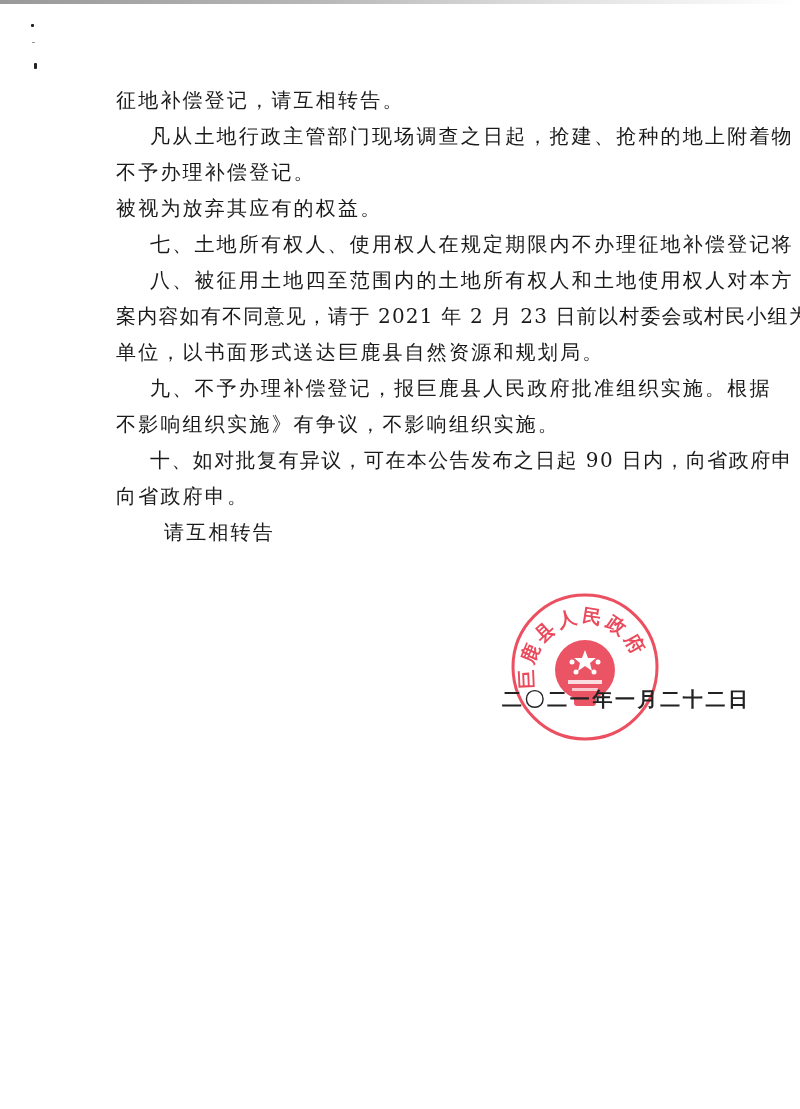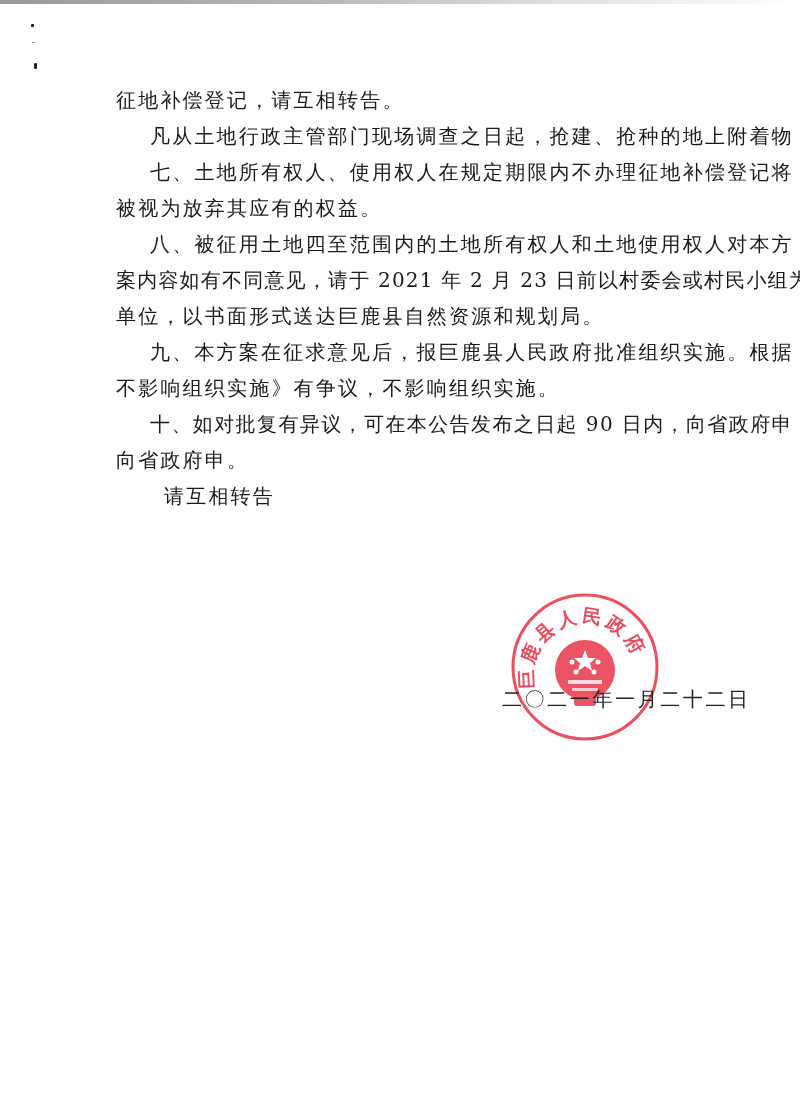--- a/index.html
+++ b/index.html
@@ -22,40 +22,41 @@
       letter-spacing: 2.2px;
     }
     .indent { padding-left: 34px; }
     .indent2 { padding-left: 48px; }
     .seal {
       position: absolute; left: 510px; top: 592px; width: 150px; height: 150px;
     }
     .date {
       position: absolute; left: 502px; top: 681px; font-size: 20px; letter-spacing: 2.6px;
       line-height: 36px; white-space: nowrap; color: #222;
-      font-family: "DejaVu Sans", "Liberation Sans", sans-serif; font-weight: 400;
+      font-family: "DejaVu Sans", "Liberation Sans", sans-serif; font-weight: 700;
     }
   </style>
 </head>
 <body>
 
 <div class="topshade"></div>
 <div class="mark" style="left:31px;top:24px;width:3px;height:3px;"></div>
 <div class="mark" style="left:32px;top:42px;width:3px;height:1px;opacity:0.5;"></div>
 <div class="mark" style="left:34px;top:63px;width:3px;height:6px;"></div>
 
 <div class="page">
   <div class="line">征地补偿登记，请互相转告。</div>
   <div class="line indent">凡从土地行政主管部门现场调查之日起，抢建、抢种的地上附着物</div>
+  <div class="line">不予办理补偿登记。</div>
+  <div class="line">被视为放弃其应有的权益。</div>
   <div class="line indent">七、土地所有权人、使用权人在规定期限内不办理征地补偿登记将</div>
-  <div class="line">被视为放弃其应有的权益。</div>
   <div class="line indent">八、被征用土地四至范围内的土地所有权人和土地使用权人对本方</div>
   <div class="line" style="letter-spacing:1.2px;">案内容如有不同意见，请于 2021 年 2 月 23 日前以村委会或村民小组为</div>
   <div class="line">单位，以书面形式送达巨鹿县自然资源和规划局。</div>
-  <div class="line indent">九、本方案在征求意见后，报巨鹿县人民政府批准组织实施。根据</div>
+  <div class="line indent">九、不予办理补偿登记，报巨鹿县人民政府批准组织实施。根据</div>
   <div class="line">不影响组织实施》有争议，不影响组织实施。</div>
   <div class="line indent" style="letter-spacing:1.4px;">十、如对批复有异议，可在本公告发布之日起 90 日内，向省政府申</div>
   <div class="line">向省政府申。</div>
   <div class="line indent2">请互相转告</div>
 </div>
 
 <svg class="seal" viewBox="0 0 150 150">
   <g fill="none" stroke="#e8374a" opacity="0.88">
     <circle cx="75" cy="75" r="72" stroke-width="3"></circle>
   </g>

